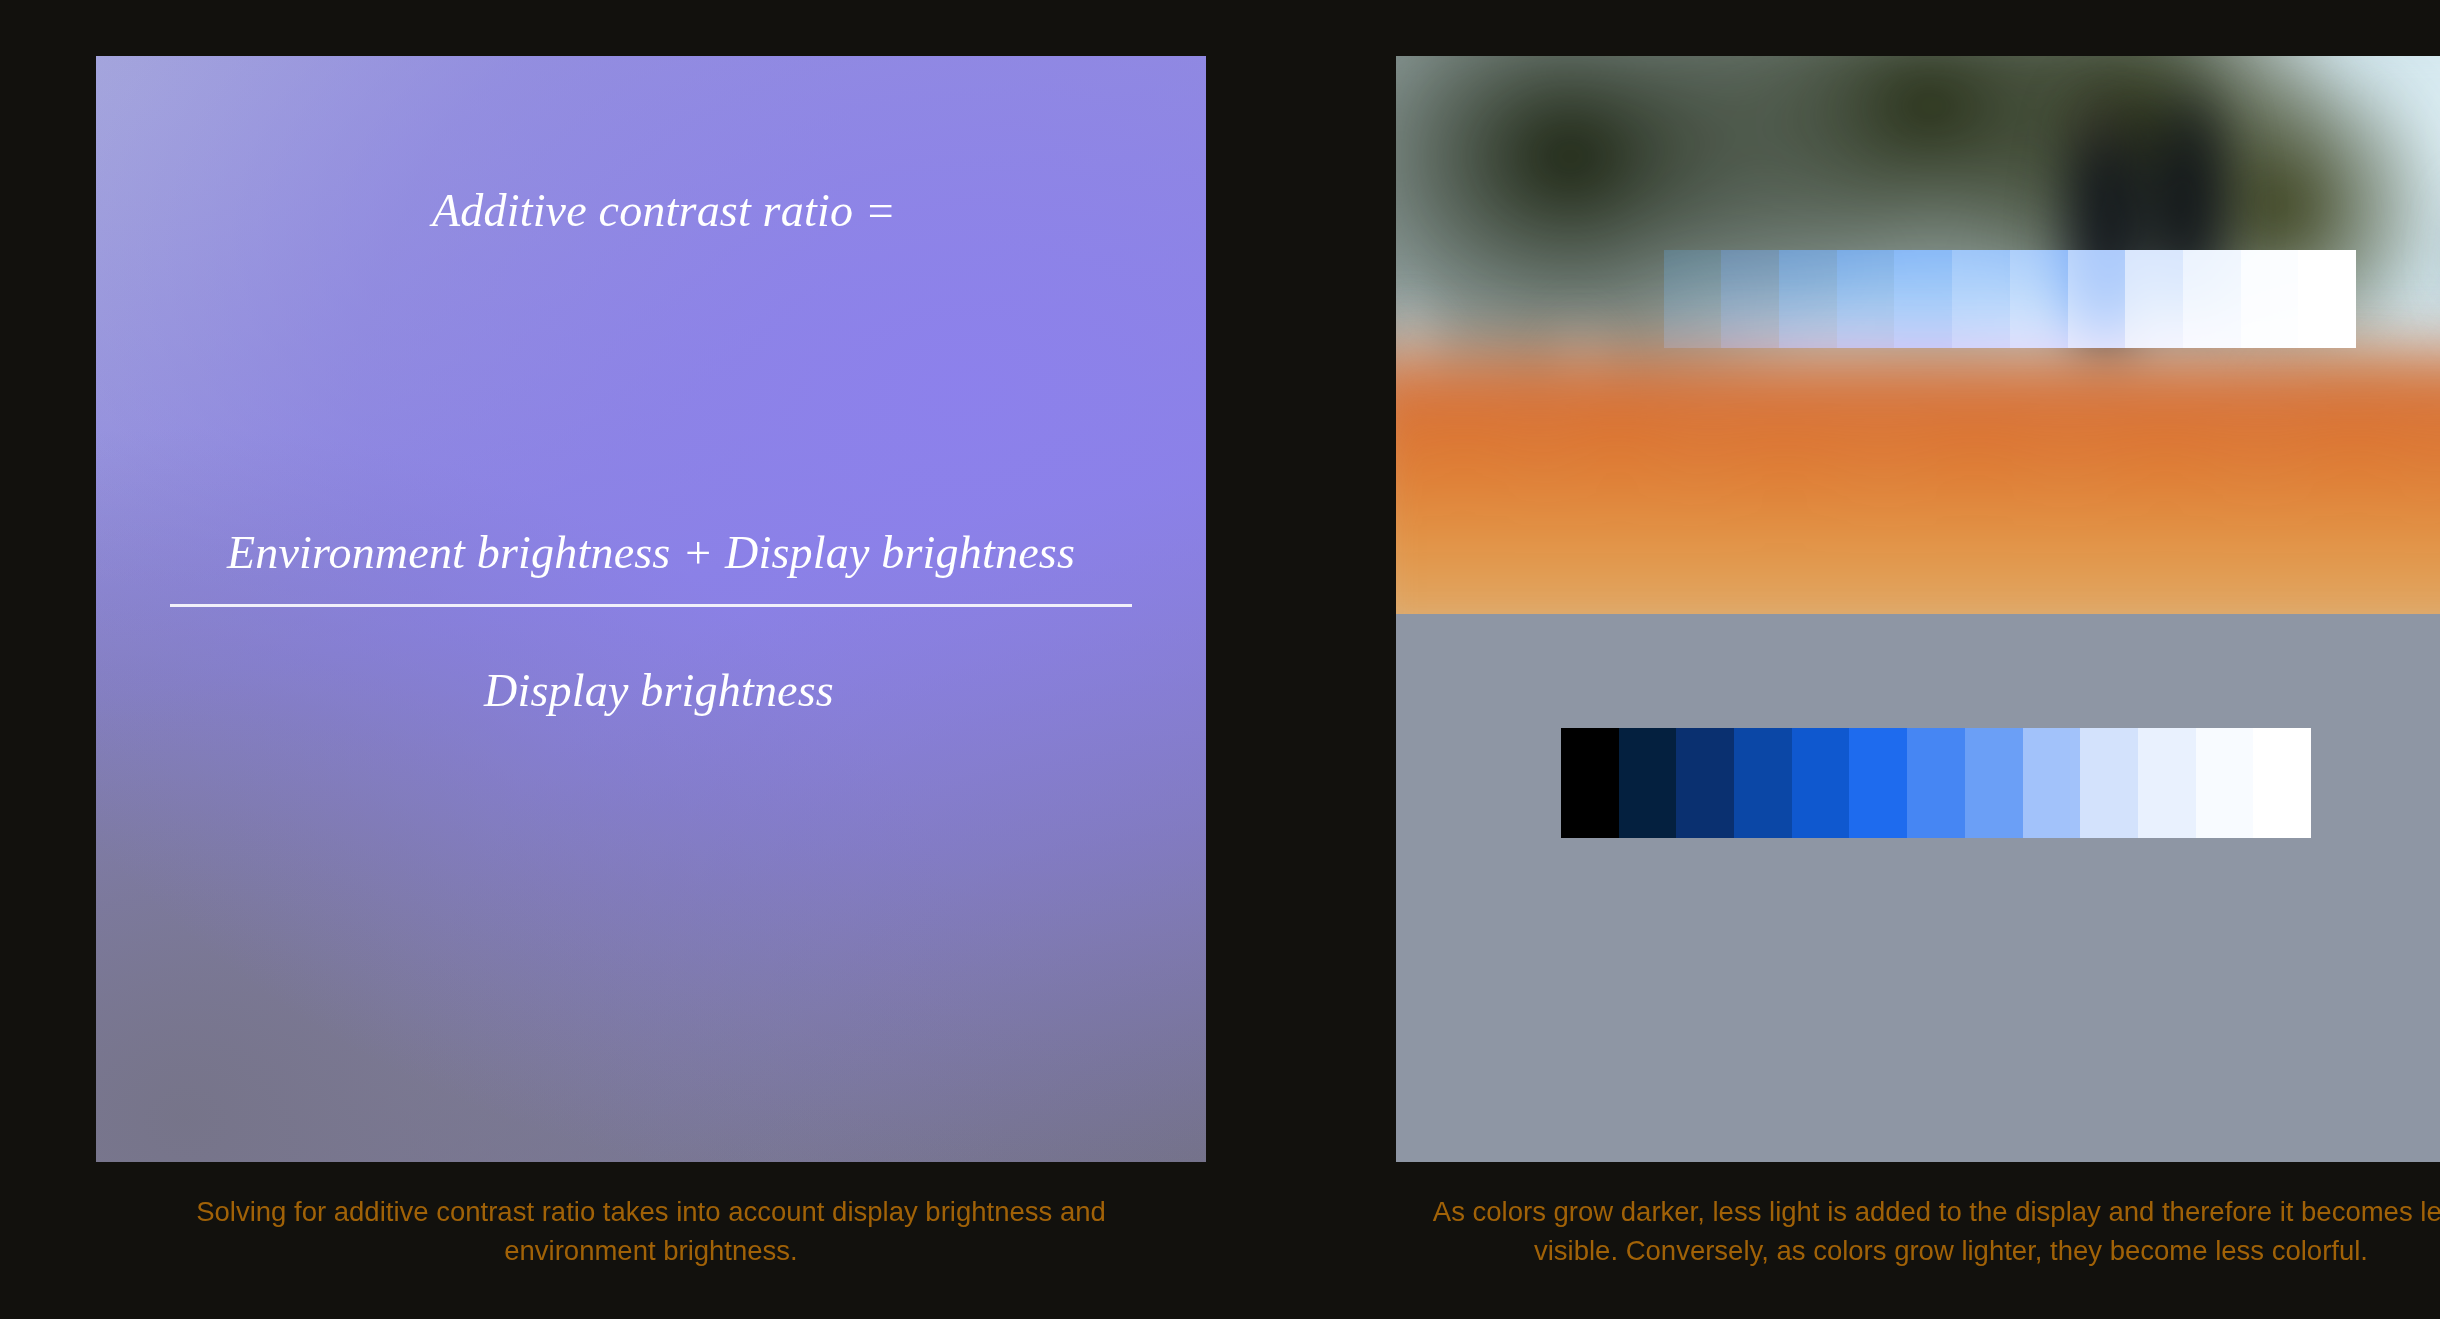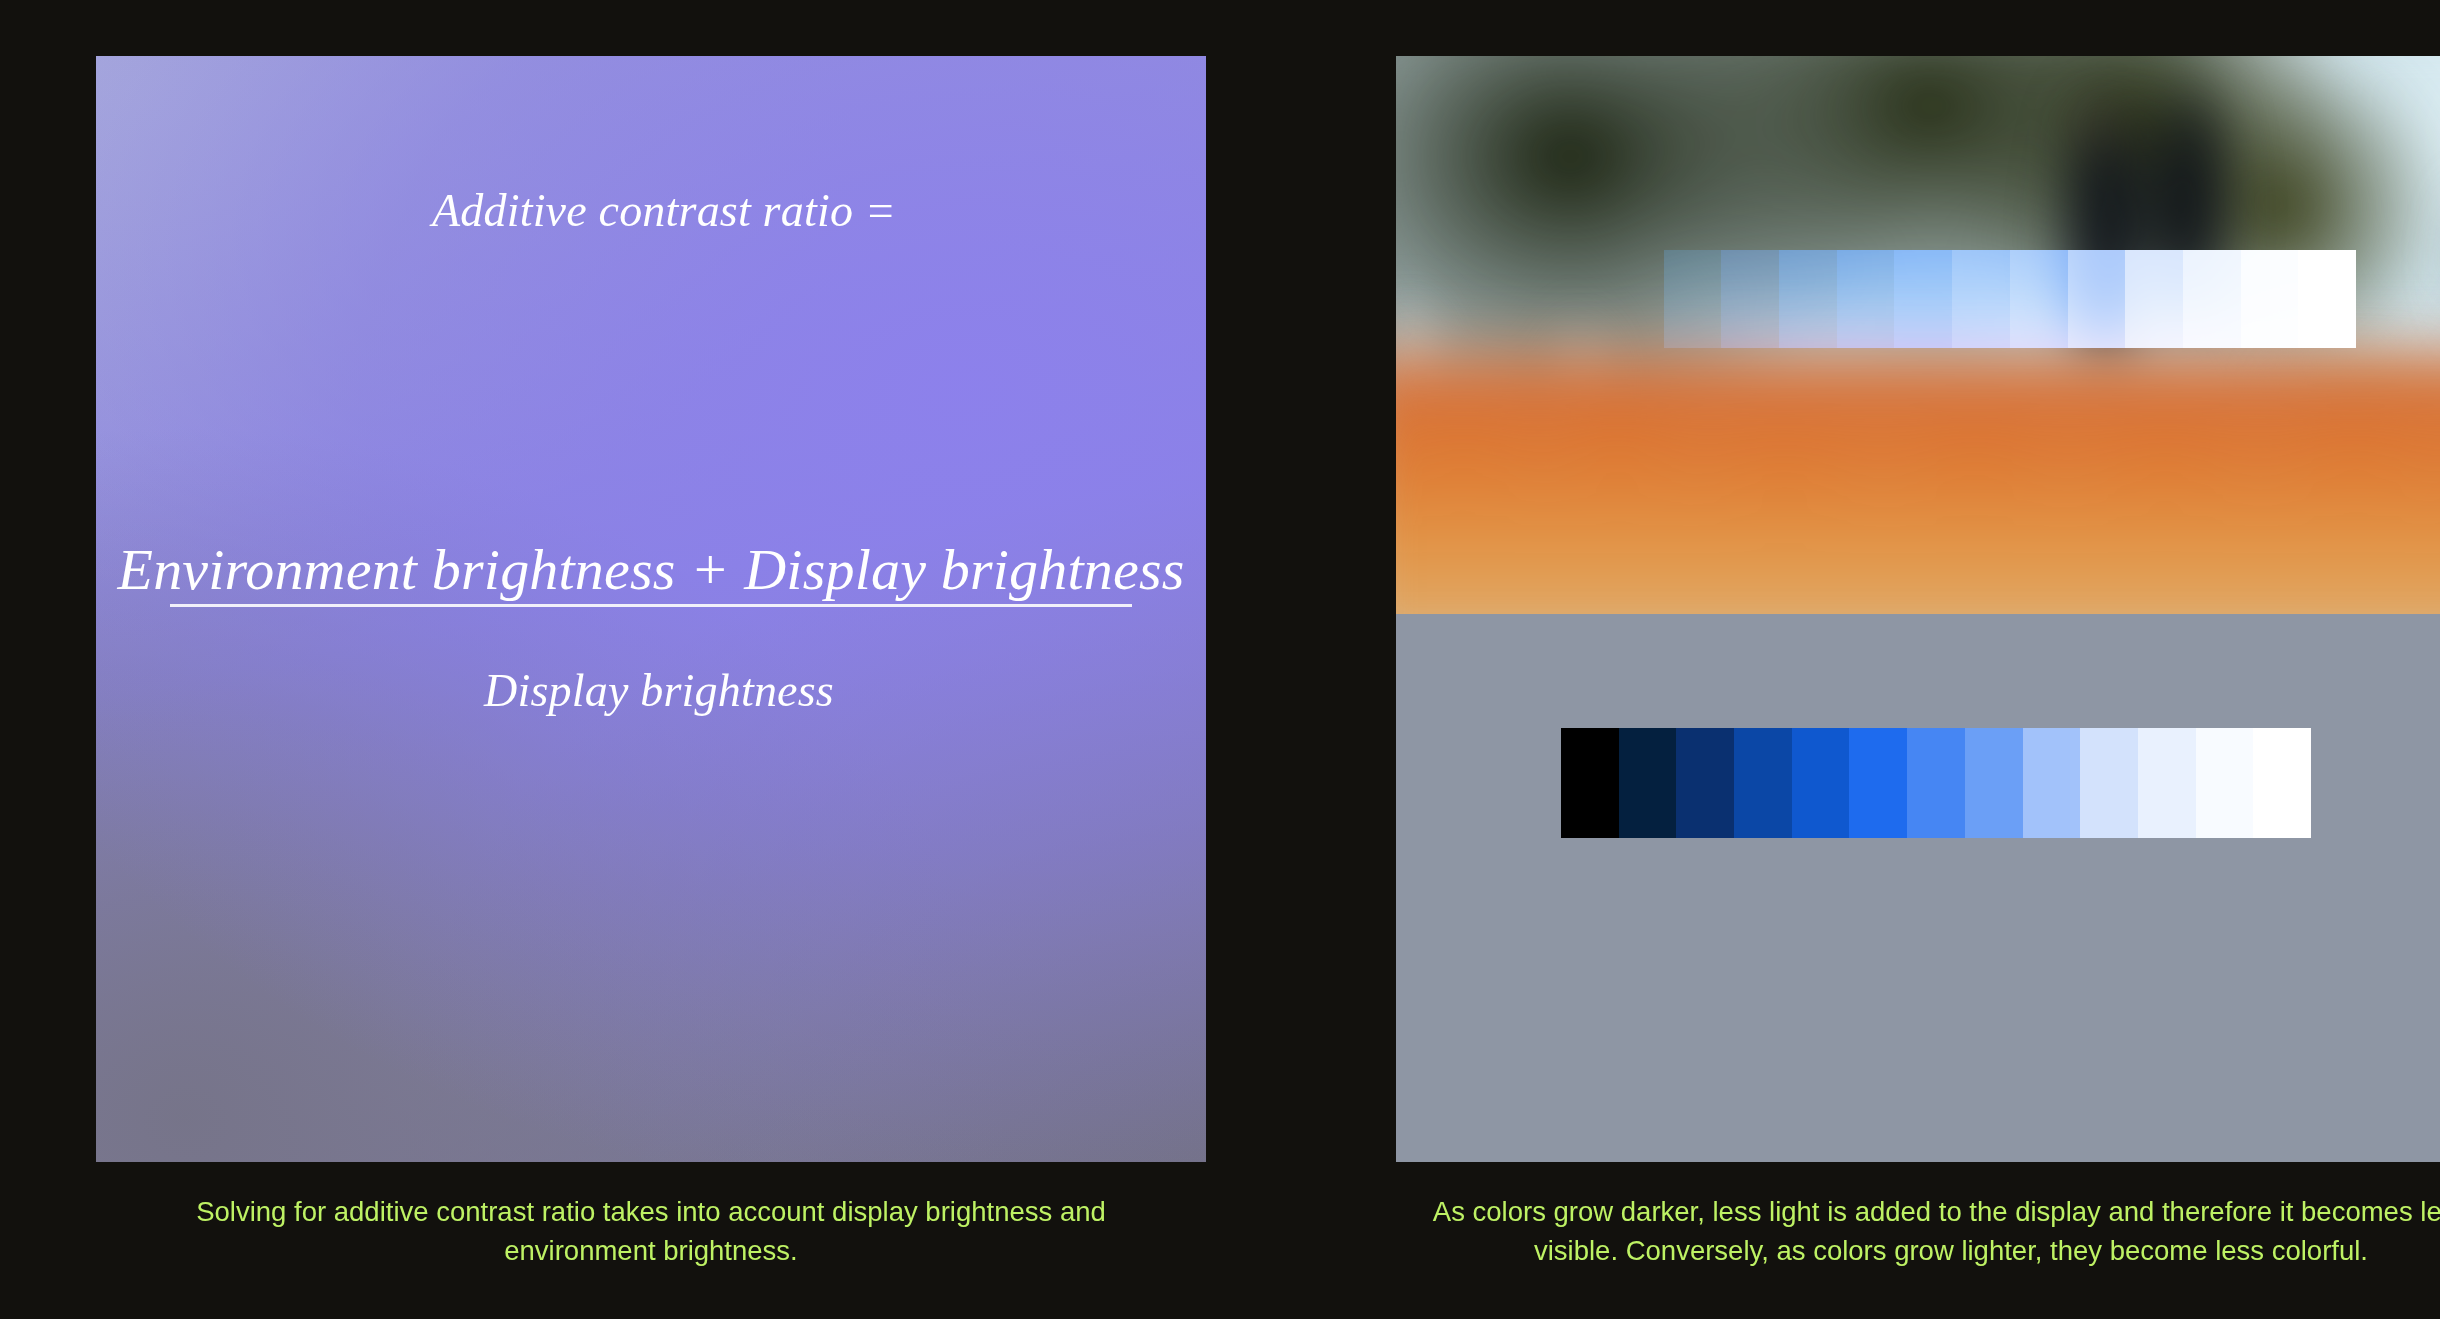--- a/index.html
+++ b/index.html
@@ -68,24 +68,24 @@
     left: 0;
     width: 100%;
     font-size: 46px;
     letter-spacing: 0.2px;
     padding-left: 26px;
     box-sizing: border-box;
   }
 
   .formula-numerator {
     position: absolute;
-    top: 480px;
-    left: 0;
-    width: 100%;
-    font-size: 58px;
+    top: 470px;
+    left: 0;
+    width: 100%;
+    font-size: 46px;
     letter-spacing: 0.2px;
   }
 
   .fraction-bar {
     position: absolute;
     top: 548px;
     left: 74px;
     width: 962px;
     height: 3px;
     background: #F1F0FA;
@@ -205,21 +205,21 @@
   }
 
   .ramp .swatch {
     flex: 1 1 0;
     height: 100%;
   }
 
   
   .caption {
     margin-top: 30px;
-    color: #bef264;
+    color: #a16207;
     font-size: 27.5px;
     line-height: 1.42;
     text-align: center;
     padding: 0 28px;
     box-sizing: border-box;
   }
 </style>
 </head>
 <body>
 

